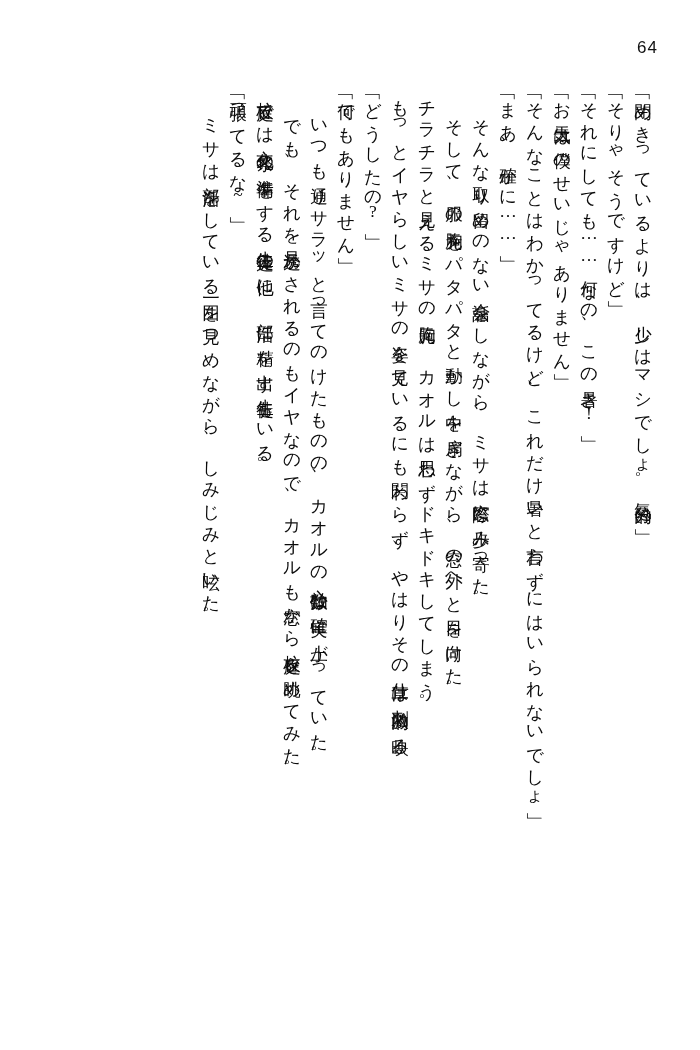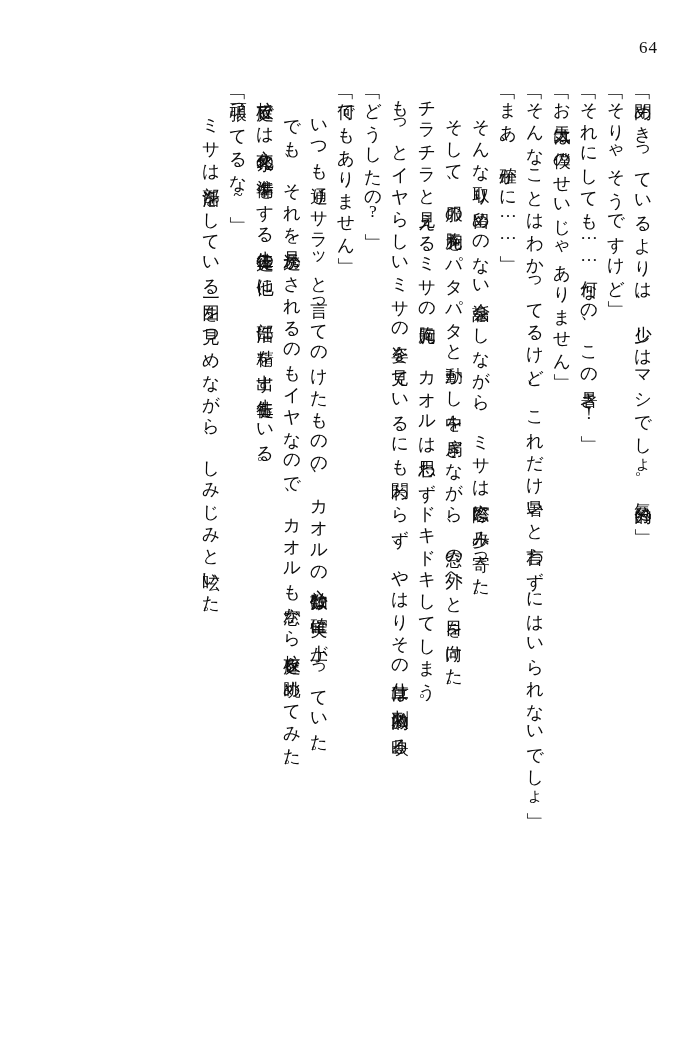--- a/index.html
+++ b/index.html
@@ -16,21 +16,21 @@
     font-family: "Liberation Serif", "DejaVu Serif", serif;
     color: #000000;
   }
   .page-number {
     position: absolute;
     top: 38px;
     right: 42px;
     font-size: 17px;
     letter-spacing: 1px;
     color: #111111;
-    font-family: Liberation Serif, serif;
+    font-family: Liberation Sans, sans-serif;
   }
   .text-body {
     position: absolute;
     top: 88px;
     right: 44px;
     left: 44px;
     bottom: 52px;
     display: flex;
     flex-direction: row-reverse;
     justify-content: flex-start;

